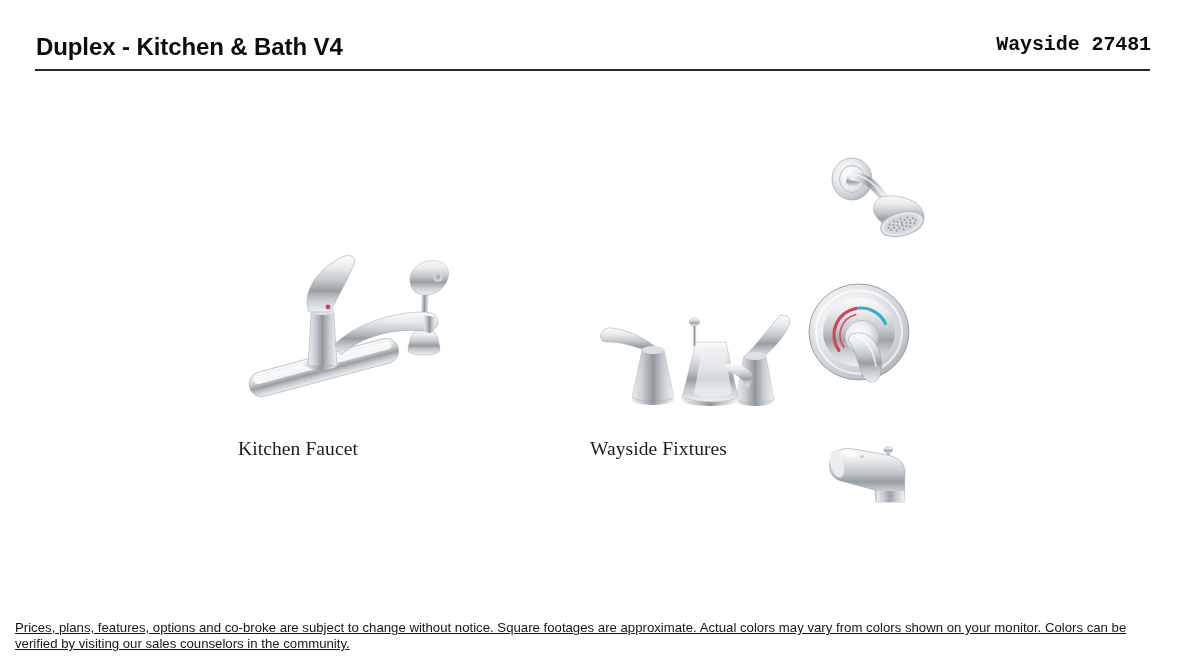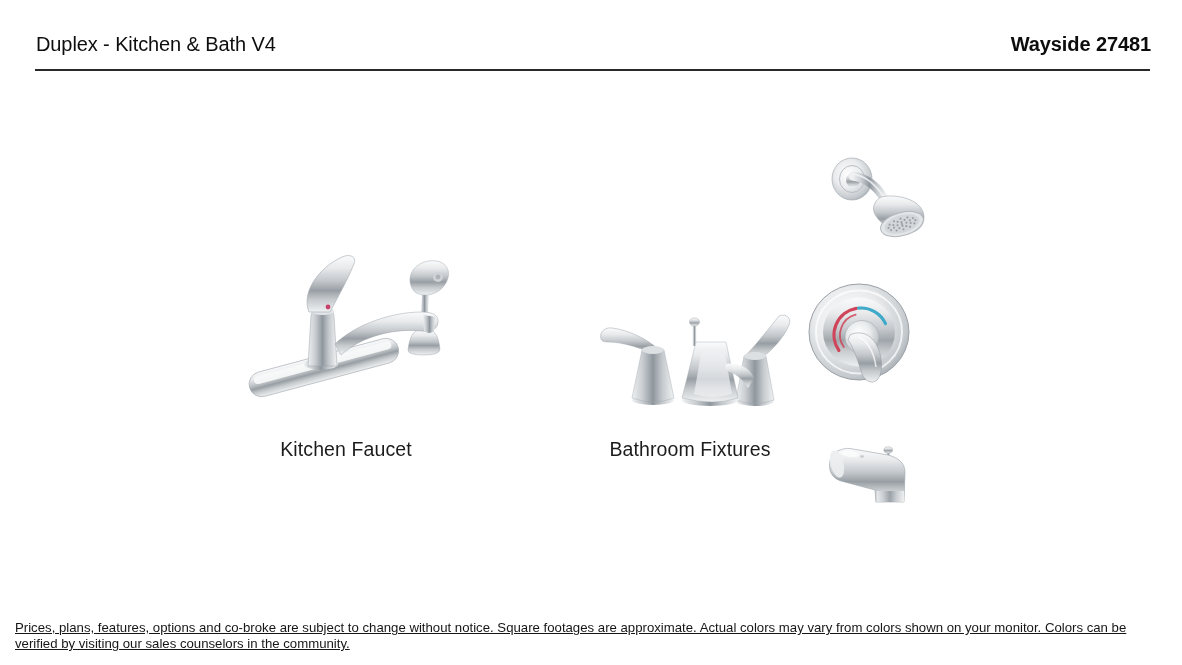--- a/index.html
+++ b/index.html
@@ -8,48 +8,49 @@
     background: #ffffff;
     position: relative;
     overflow: hidden;
     font-family: "Liberation Sans", sans-serif;
     color: #111;
   }
   .abs { position: absolute; }
 
   .title-left {
     left: 36px; top: 33px;
-    font-size: 20px; font-weight: 400; color: #0d0d0d;
+    font-size: 24px; font-weight: 700; color: #0d0d0d;
     letter-spacing: -0.1px;
   }
   .title-right {
     right: 31px; top: 33px;
     font-size: 20px; font-weight: 700; color: #0d0d0d;
     letter-spacing: -0.1px;
+    font-family: Liberation Mono, monospace;
   }
   .divider {
     left: 35px; top: 69px;
     width: 1115px; height: 2px;
     background: #27292b;
   }
 
   .fixture-img { display: block; }
   .kitchen-img { left: 246px; top: 252px; }
   .bath-img    { left: 598px; top: 312px; }
   .shower-img  { left: 826px; top: 156px; }
   .valve-img   { left: 806px; top: 283px; }
   .spout-img   { left: 826px; top: 444px; }
 
   .option-label {
     top: 438px;
     font-size: 19.5px;
     color: #1c1c1c;
-    text-align: center;
     letter-spacing: 0.1px;
     white-space: nowrap;
+    font-family: Liberation Serif, serif;
   }
   .kitchen-label { left: 238px; width: 216px; }
   .bath-label    { left: 590px; width: 200px; }
 
   .footer-text {
     left: 15px; top: 620px;
     width: 1155px;
     font-size: 13.2px;
     line-height: 16.4px;
     color: #161616;
@@ -141,21 +142,21 @@
         <ellipse cx="157" cy="89" rx="19" ry="5" fill="url(#gch)"></ellipse>
         <path d="M146,44 L168,44 L176,88 Q156,95 138,88 Z" fill="url(#gch)" stroke="#9ca3a9" stroke-width="0.4"></path>
         <ellipse cx="157" cy="44" rx="11" ry="4" fill="#dde0e3"></ellipse>
 
         <ellipse cx="112" cy="88" rx="28" ry="6" fill="url(#gch)"></ellipse>
         <path d="M98,30 L128,30 L140,86 Q116,94 84,86 Z" fill="url(#gcv)" stroke="#9ca3a9" stroke-width="0.4"></path>
         <path d="M104,36 L126,36 L134,82 Q114,88 96,82 Z" fill="#eef0f2" opacity="0.7"></path>
         <path d="M128,52 C140,50 152,56 156,66 L150,76 C144,66 136,60 127,59 Z" fill="url(#gcv)" opacity="0.95"></path>
       </svg>
     </figure>
-    <div class="abs option-label bath-label">Bathroom Fixtures</div>
+    <div class="abs option-label bath-label">Wayside Fixtures</div>
 
     <figure class="abs fixture-img shower-img" style="margin:0">
       <svg width="100" height="85" viewBox="0 0 100 85">
         <ellipse cx="26" cy="23" rx="20" ry="21" fill="url(#gcr)" stroke="#a6acb2" stroke-width="0.7"></ellipse>
         <ellipse cx="26" cy="23" rx="12.5" ry="13.5" fill="none" stroke="#b9bec2" stroke-width="1"></ellipse>
         <ellipse cx="27" cy="24" rx="7" ry="7.5" fill="url(#gcv)"></ellipse>
         <path d="M27,20 C40,22 52,31 60,45" fill="none" stroke="url(#gch)" stroke-width="9" stroke-linecap="round"></path>
         <path d="M27,17.8 C39,20 50,28.5 58,41.5" fill="none" stroke="#f4f6f7" stroke-width="1.8" opacity="0.8"></path>
         <path d="M55,41 C48,45 45,53 50,60 C55,68 66,75 78,77 C90,78 98,71 98,61 C98,52 90,45 79,42 C70,39.5 62,39.5 55,41 Z" fill="url(#gcv)" stroke="#a0a7ad" stroke-width="0.6"></path>
         <g transform="rotate(-16 76 68)">

